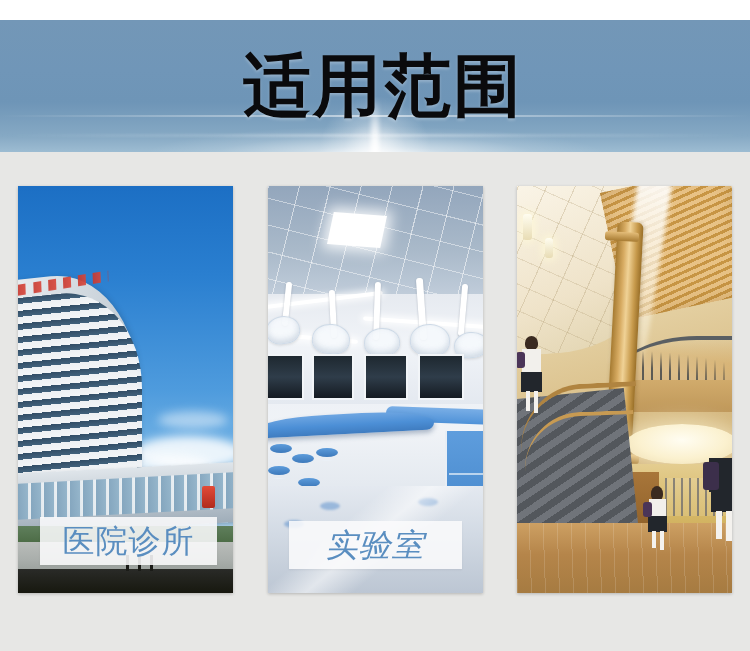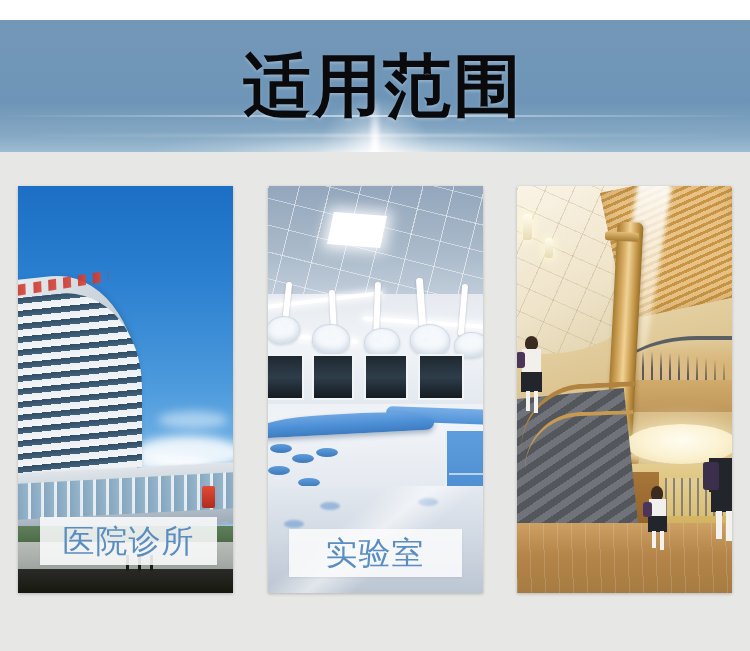--- a/index.html
+++ b/index.html
@@ -349,21 +349,21 @@
   .sch-hair{ position:absolute; background:#3a2a20; border-radius:50% 50% 40% 40%; }
   .sch-top{ position:absolute; background:#f2f0ec; }
 
   
   .label-band{
     position:absolute; left:22px; bottom:28px; right:16px; height:48px;
     background:rgba(250,251,252,0.88);
     display:flex; align-items:center; justify-content:center;
     box-shadow:0 1px 2px rgba(0,0,0,0.06);
   }
-  .label-band.band2{ left:21px; right:21px; bottom:16px; }
+  .label-band.band2{ left:21px; right:21px; bottom:24px;font-style:italic; }
   .label-band.band3{ left:21px; right:21px; bottom:26px; }
   .label-text{
     font-family:"DejaVu Sans","Liberation Sans",sans-serif;
     font-size:32px; color:#5a8ec0; letter-spacing:1px; line-height:1;
     white-space:nowrap;
   }
 </style>
 </head>
 <body>
 

